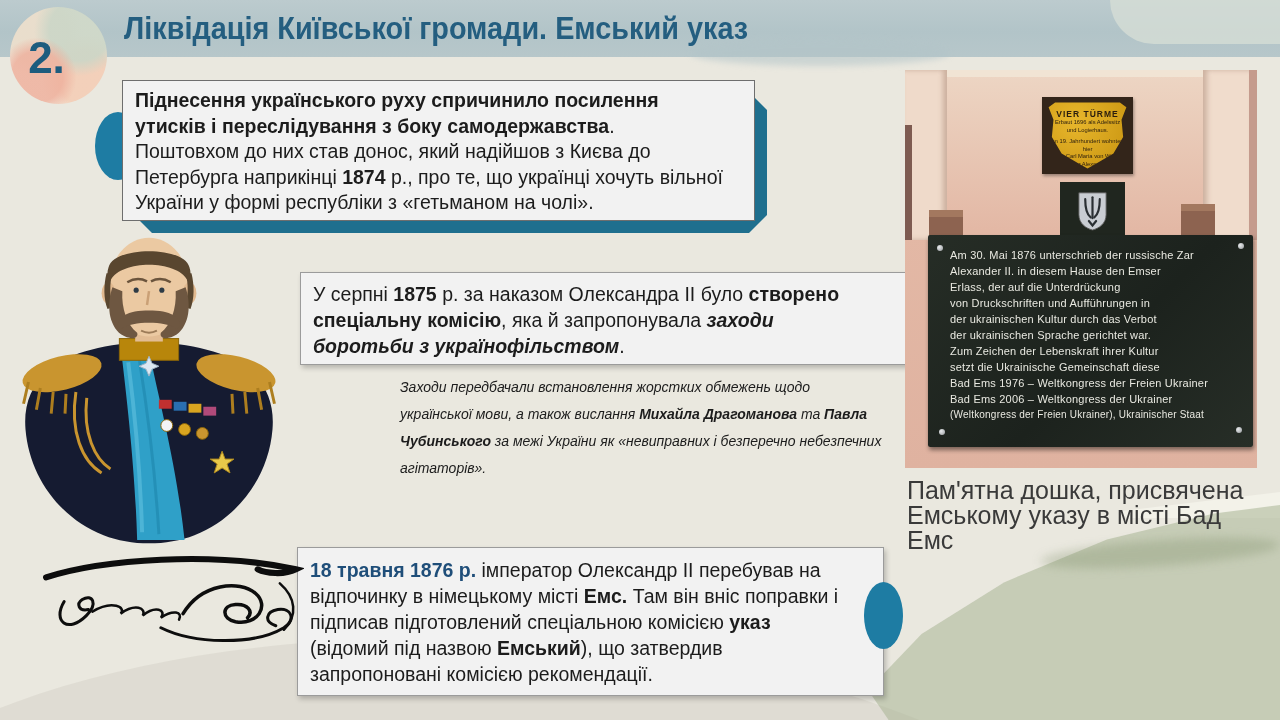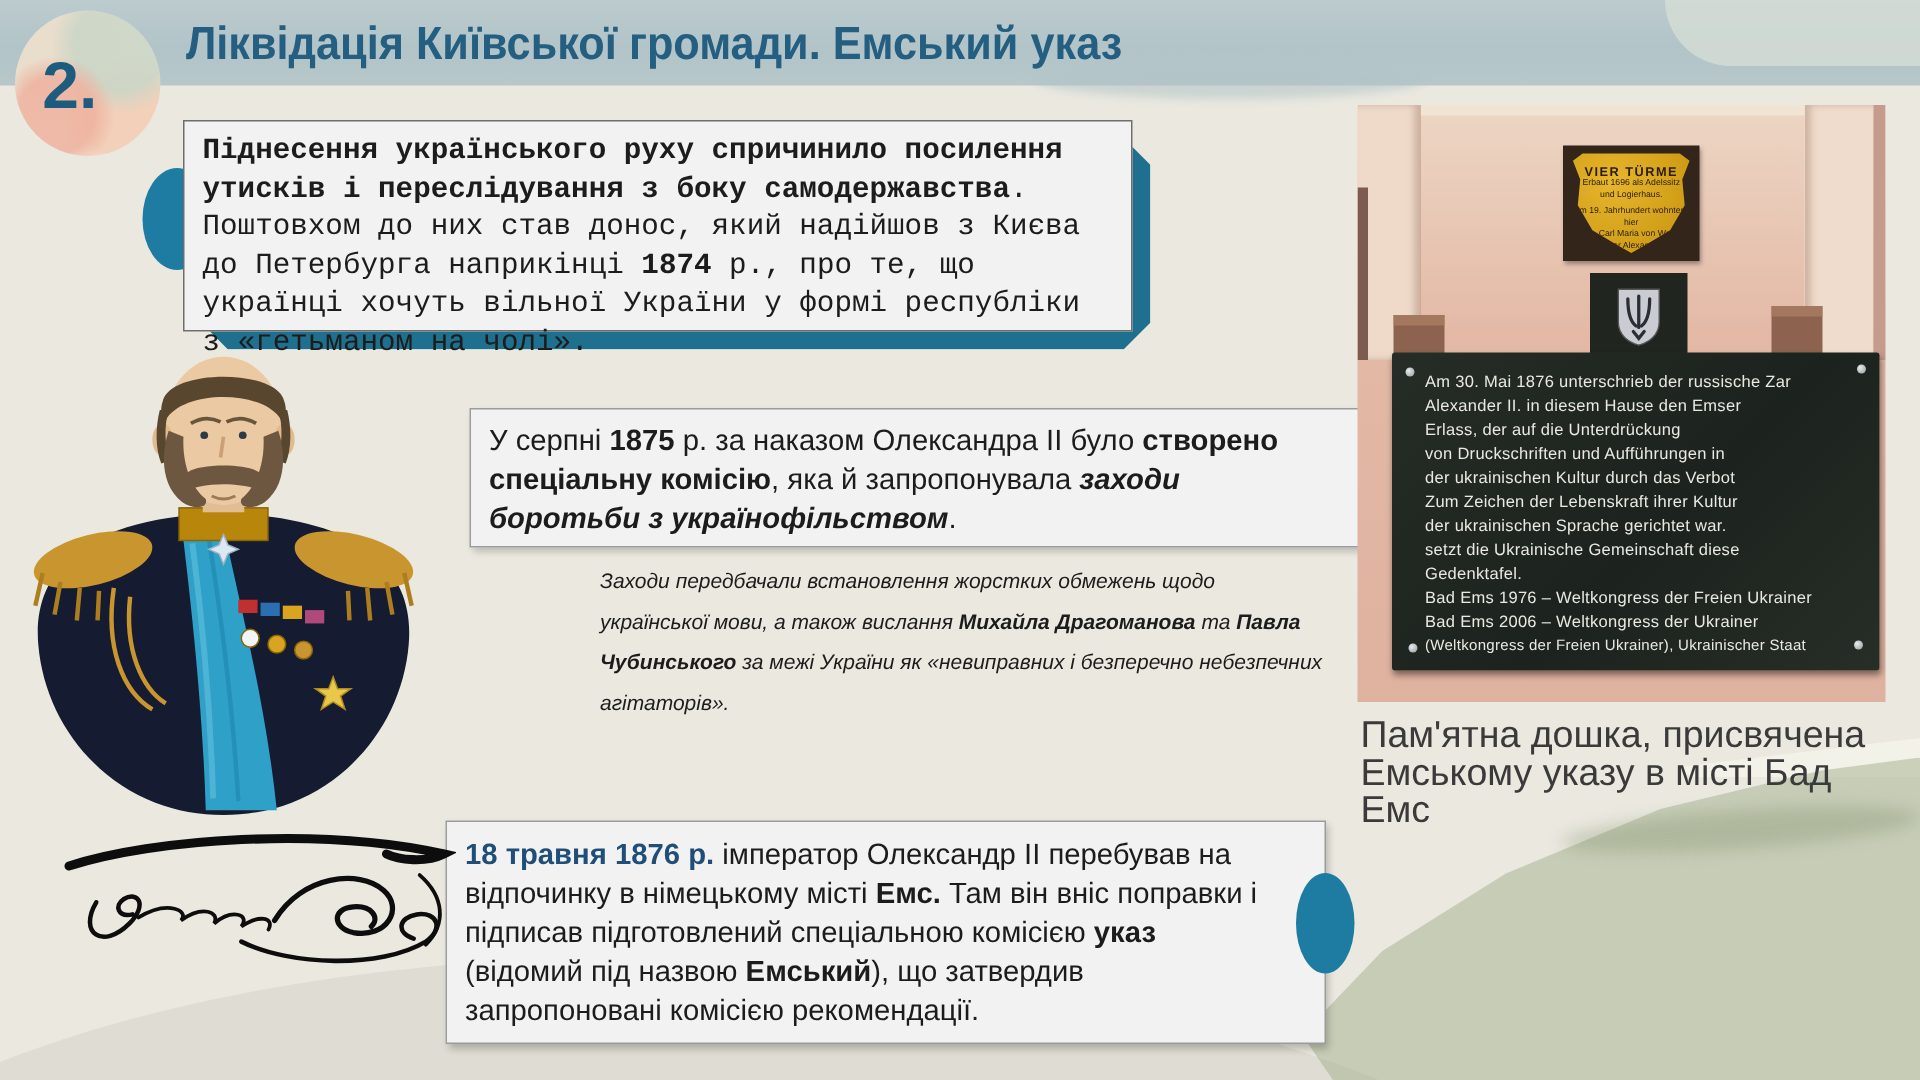--- a/index.html
+++ b/index.html
@@ -75,30 +75,28 @@
   .bi{font-weight:bold;font-style:italic;}
   .box-top-shadow{
     left:134px;top:92px;width:633px;height:141px;background:#1F6F8E;
     clip-path:polygon(0 0,calc(100% - 18px) 0,100% 18px,100% calc(100% - 18px),calc(100% - 18px) 100%,18px 100%,0 calc(100% - 18px));
     z-index:1;
   }
   .box-top{
     left:122px;top:80px;width:633px;height:141px;z-index:2;
     padding:7px 14px 7px 12px;line-height:25.5px;border-color:#6E6E6E;
     box-shadow:none;
-    font-family:Liberation Mono, monospace;
   }
   .ellipse-left{
     left:95px;top:112px;width:46px;height:68px;border-radius:50%;
     background:#1E7CA3;z-index:1;
   }
   .box-mid{
     left:300px;top:272px;width:612px;height:93px;z-index:2;
     padding:8px 70px 8px 12px;
-    margin-left:13px;
   }
   .note{
     left:400px;top:374px;width:482px;z-index:2;
     font-size:14px;line-height:27px;font-style:italic;color:#1C1C1C;
   }
   .box-bottom{
     left:297px;top:547px;width:587px;height:149px;z-index:2;
     padding:9px 40px 9px 12px;
   }
   .date-blue{font-weight:bold;color:#1F4E79;}
@@ -298,24 +296,23 @@
       <div class="screw sc1"></div>
       <div class="screw sc2"></div>
       <div class="screw sc3"></div>
       <div class="screw sc4"></div>
       <div class="plaque-text">
         <div>Am 30. Mai 1876 unterschrieb der russische Zar</div>
         <div>Alexander II. in diesem Hause den Emser</div>
         <div>Erlass, der auf die Unterdrückung</div>
         <div>von Druckschriften und Aufführungen in</div>
         <div>der ukrainischen Kultur durch das Verbot</div>
+        <div>der ukrainischen Sprache gerichtet war.</div>
         <div>Zum Zeichen der Lebenskraft ihrer Kultur</div>
-        <div>der ukrainischen Sprache gerichtet war.</div>
         <div>setzt die Ukrainische Gemeinschaft diese</div>
-        <div>Gedenktafel.</div>
         <div>Bad Ems 1976 – Weltkongress der Freien Ukrainer</div>
         <div>Bad Ems 2006 – Weltkongress der Ukrainer</div>
         <div class="pl-last">(Weltkongress der Freien Ukrainer), Ukrainischer Staat</div>
       </div>
     </div>
   </div>
 
   <div class="abs caption">Пам'ятна дошка, присвячена Емському указу в місті Бад Емс</div>
 
 </div>

